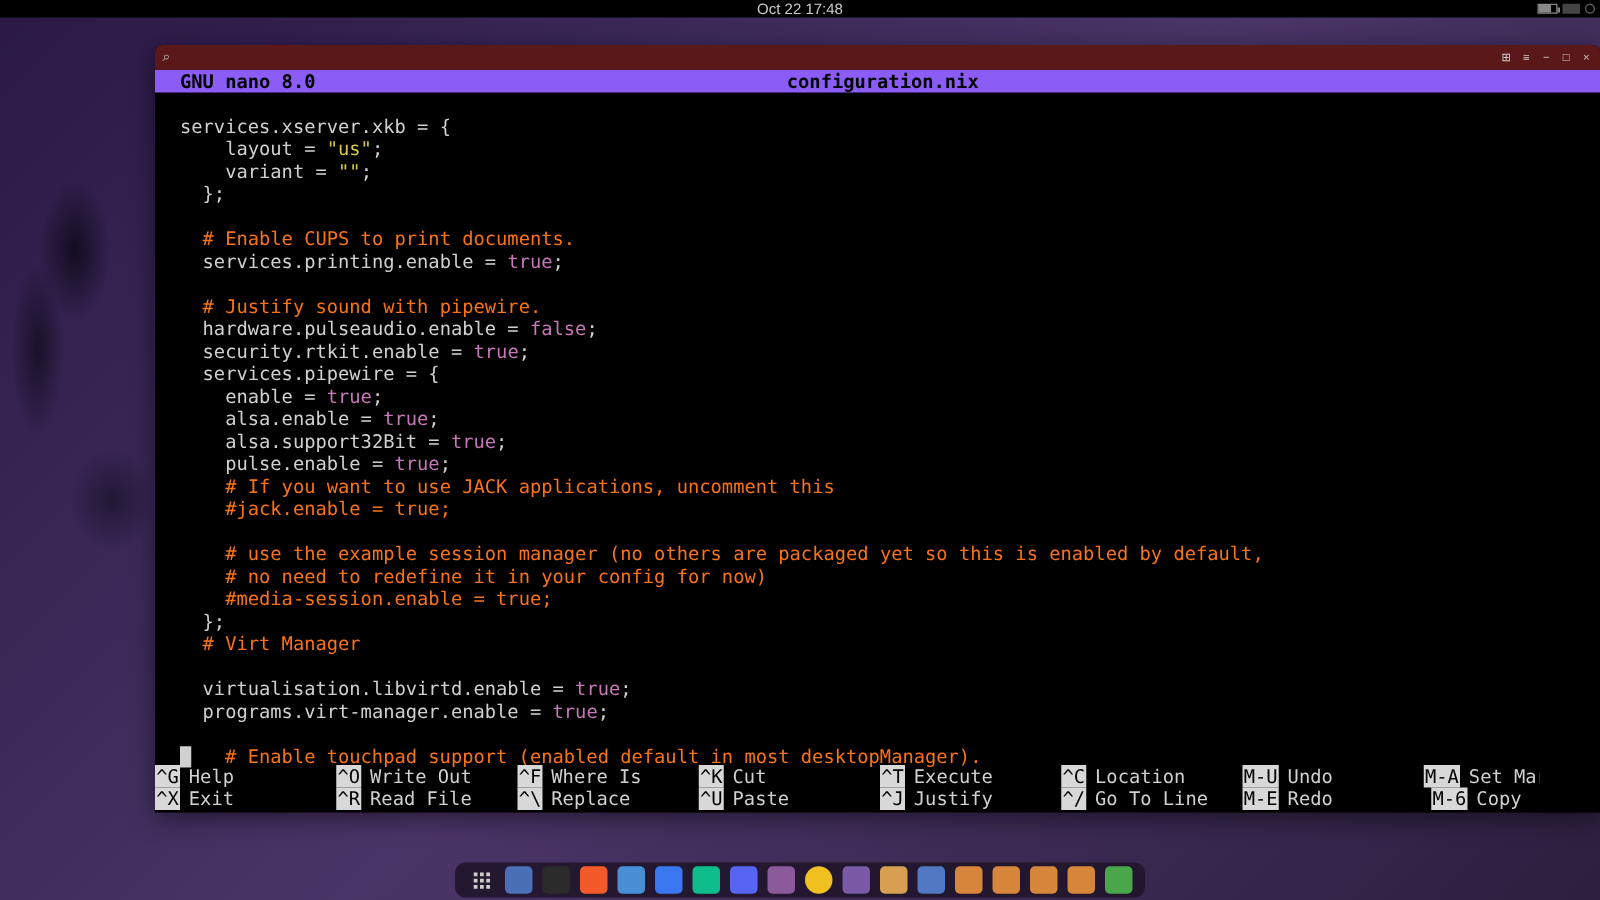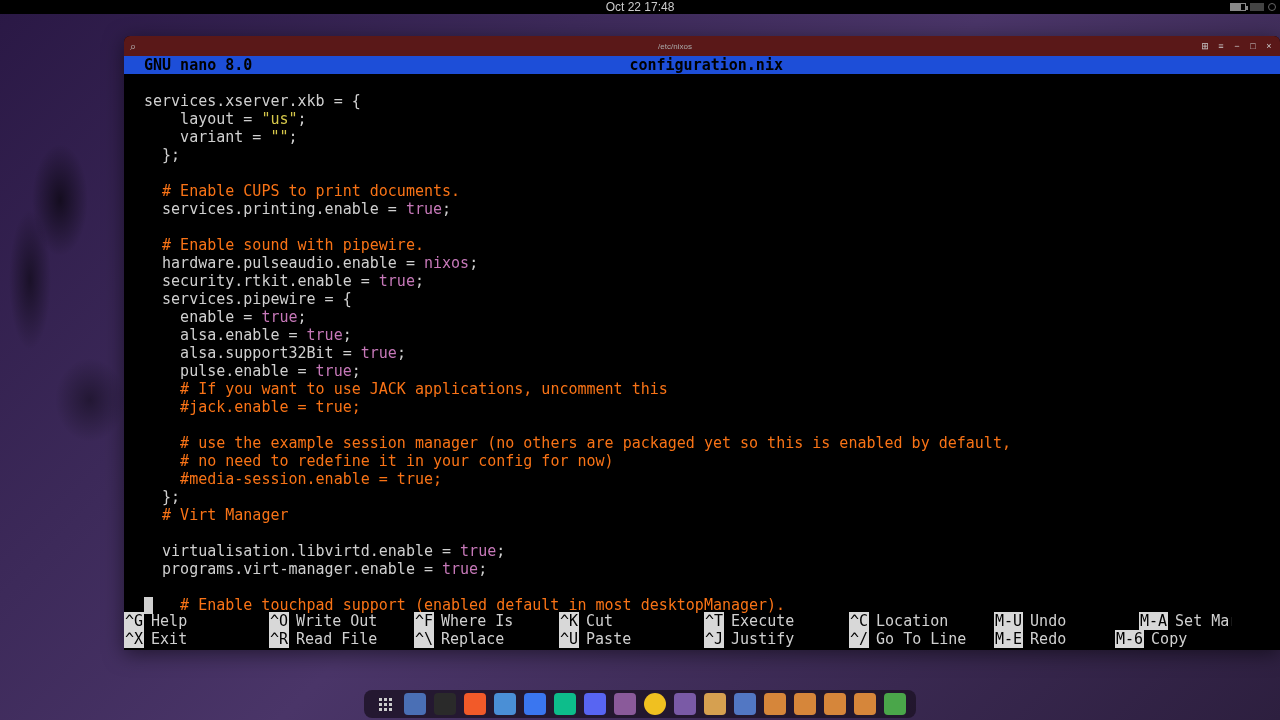--- a/index.html
+++ b/index.html
@@ -51,21 +51,21 @@
   color: #ddd; font-size: 9px; font-family: sans-serif;
 }
 .term-header-left { width: 20px; }
 .term-header .search-ic { color: #bbb; font-size:11px; }
 .term-header-center { text-align: center; flex: 1; }
 .term-header-center .sub { font-size: 8px; color: #aaa; }
 .term-header-right { display: flex; gap: 6px; align-items: center; }
 .win-btn { width: 10px; height: 10px; display:flex; align-items:center; justify-content:center; color:#ccc; font-size:9px; cursor:pointer; }
 
 .nano-title {
-  background: #1d4ed8; color: #000; height: 18px;
+  background: #8b5cf6; color: #000; height: 18px;
   display: flex; align-items: center; font-size: 15px; font-weight: bold;
   padding: 0 20px;
   font-family: 'DejaVu Sans Mono', monospace;
 }
 .nano-title .file { flex:1; text-align:center; margin-left:-100px; }
 
 .editor {
   padding: 0 0 0 20px;
   font-family: 'DejaVu Sans Mono', monospace;
   font-size: 15px; line-height: 18px;
@@ -125,21 +125,20 @@
     <div class="battery"></div>
     <div class="tray-box"></div>
     <div class="tray-dot"></div>
   </div>
 </div>
 
 <div class="terminal-window">
   <div class="term-header">
     <div class="term-header-left"><span class="search-ic">⌕</span></div>
     <div class="term-header-center">
-      <div class="sub">/etc/nixos</div>
     </div>
     <div class="term-header-right">
       <span class="win-btn">⊞</span>
       <span class="win-btn">≡</span>
       <span class="win-btn">−</span>
       <span class="win-btn">□</span>
       <span class="win-btn">×</span>
     </div>
   </div>
 
@@ -150,22 +149,22 @@
 
   <div class="editor">
 <span class="c-key">services.xserver.xkb = {</span>
 <span class="c-key">    layout = </span><span class="c-str">"us"</span><span class="c-punc">;</span>
 <span class="c-key">    variant = </span><span class="c-str">""</span><span class="c-punc">;</span>
 <span class="c-key">  };</span>
 
 <span class="c-cmt">  # Enable CUPS to print documents.</span>
 <span class="c-key">  services.printing.enable = </span><span class="c-bool">true</span><span class="c-punc">;</span>
 
-<span class="c-cmt">  # Enable sound with pipewire.</span>
-<span class="c-key">  hardware.pulseaudio.enable = </span><span class="c-bool">nixos</span><span class="c-punc">;</span>
+<span class="c-cmt">  # Justify sound with pipewire.</span>
+<span class="c-key">  hardware.pulseaudio.enable = </span><span class="c-bool">false</span><span class="c-punc">;</span>
 <span class="c-key">  security.rtkit.enable = </span><span class="c-bool">true</span><span class="c-punc">;</span>
 <span class="c-key">  services.pipewire = {</span>
 <span class="c-key">    enable = </span><span class="c-bool">true</span><span class="c-punc">;</span>
 <span class="c-key">    alsa.enable = </span><span class="c-bool">true</span><span class="c-punc">;</span>
 <span class="c-key">    alsa.support32Bit = </span><span class="c-bool">true</span><span class="c-punc">;</span>
 <span class="c-key">    pulse.enable = </span><span class="c-bool">true</span><span class="c-punc">;</span>
 <span class="c-cmt">    # If you want to use JACK applications, uncomment this</span>
 <span class="c-cmt">    #jack.enable = true;</span>
 
 <span class="c-cmt">    # use the example session manager (no others are packaged yet so this is enabled by default,</span>
@@ -233,21 +232,21 @@
           <span class="lbl">Paste</span>
         </div>
         <div class="sc" style="width: 145px;">
           <span class="k">^J</span>
           <span class="lbl">Justify</span>
         </div>
         <div class="sc" style="width: 145px;">
           <span class="k">^/</span>
           <span class="lbl">Go To Line</span>
         </div>
-        <div class="sc" style="width: 121px;">
+        <div class="sc" style="width: 151px;">
           <span class="k">M-E</span>
           <span class="lbl">Redo</span>
         </div>
         <div class="sc" style="width: 112px;">
           <span class="k">M-6</span>
           <span class="lbl">Copy</span>
         </div>
       </div>
   </div>
 </div>

